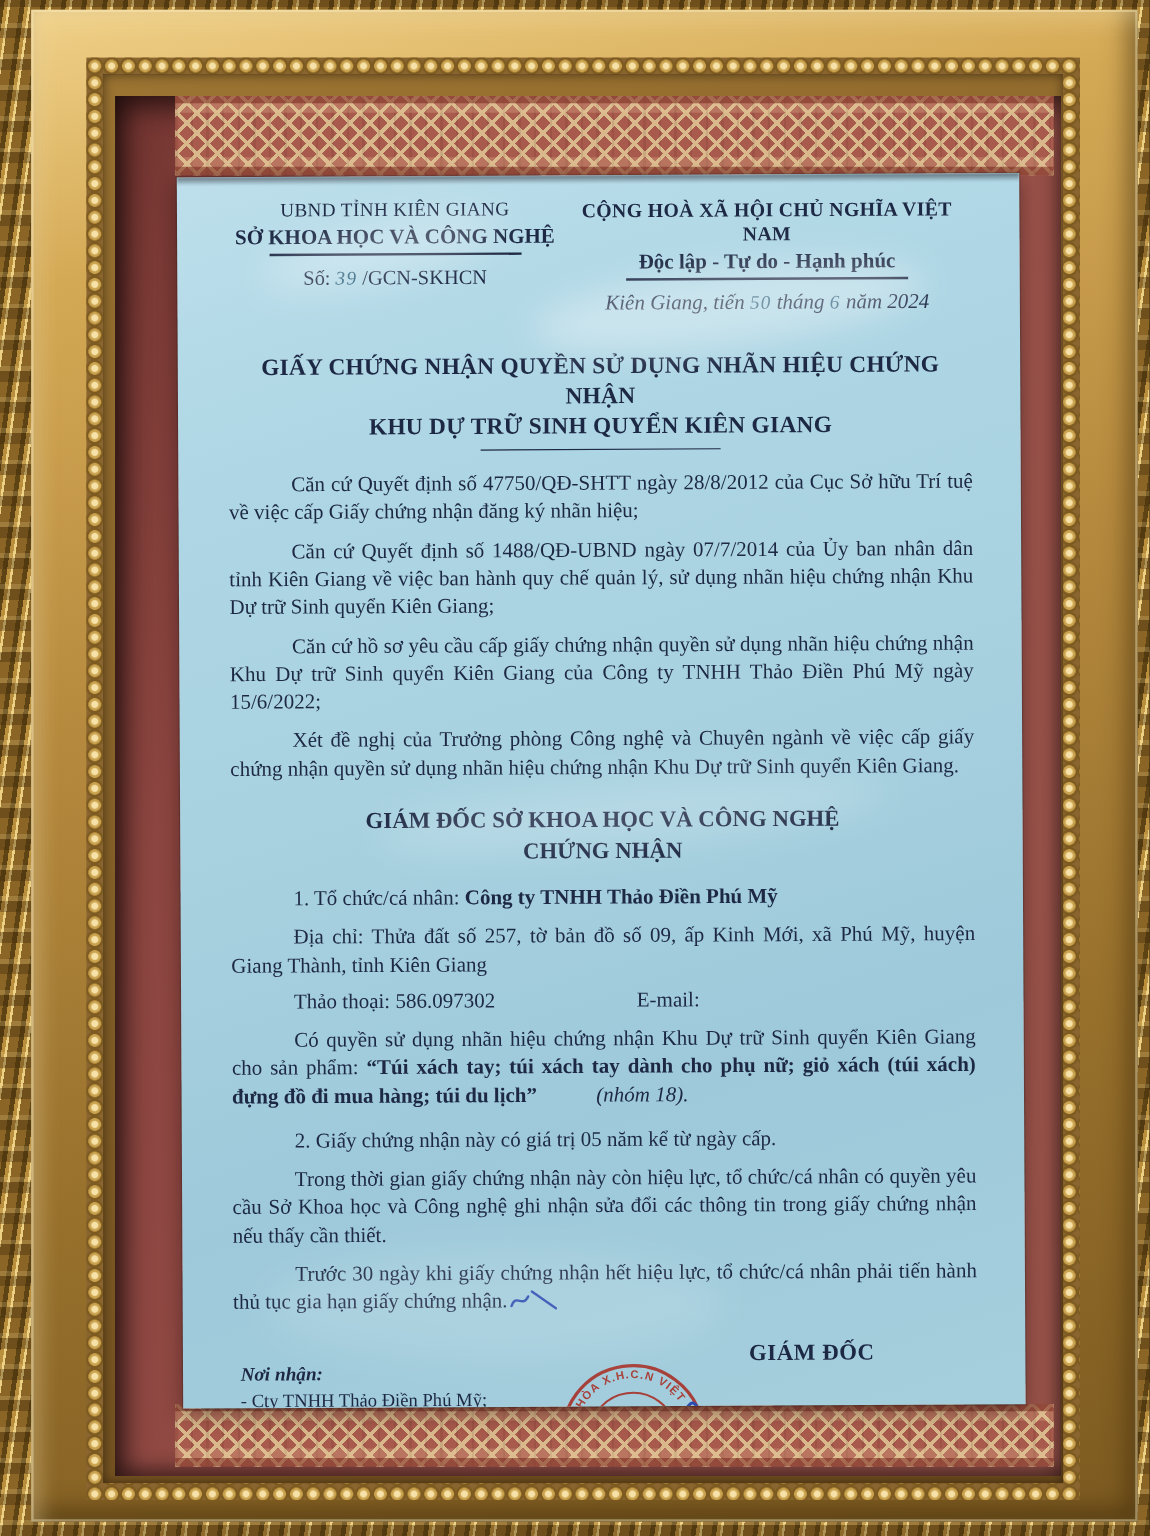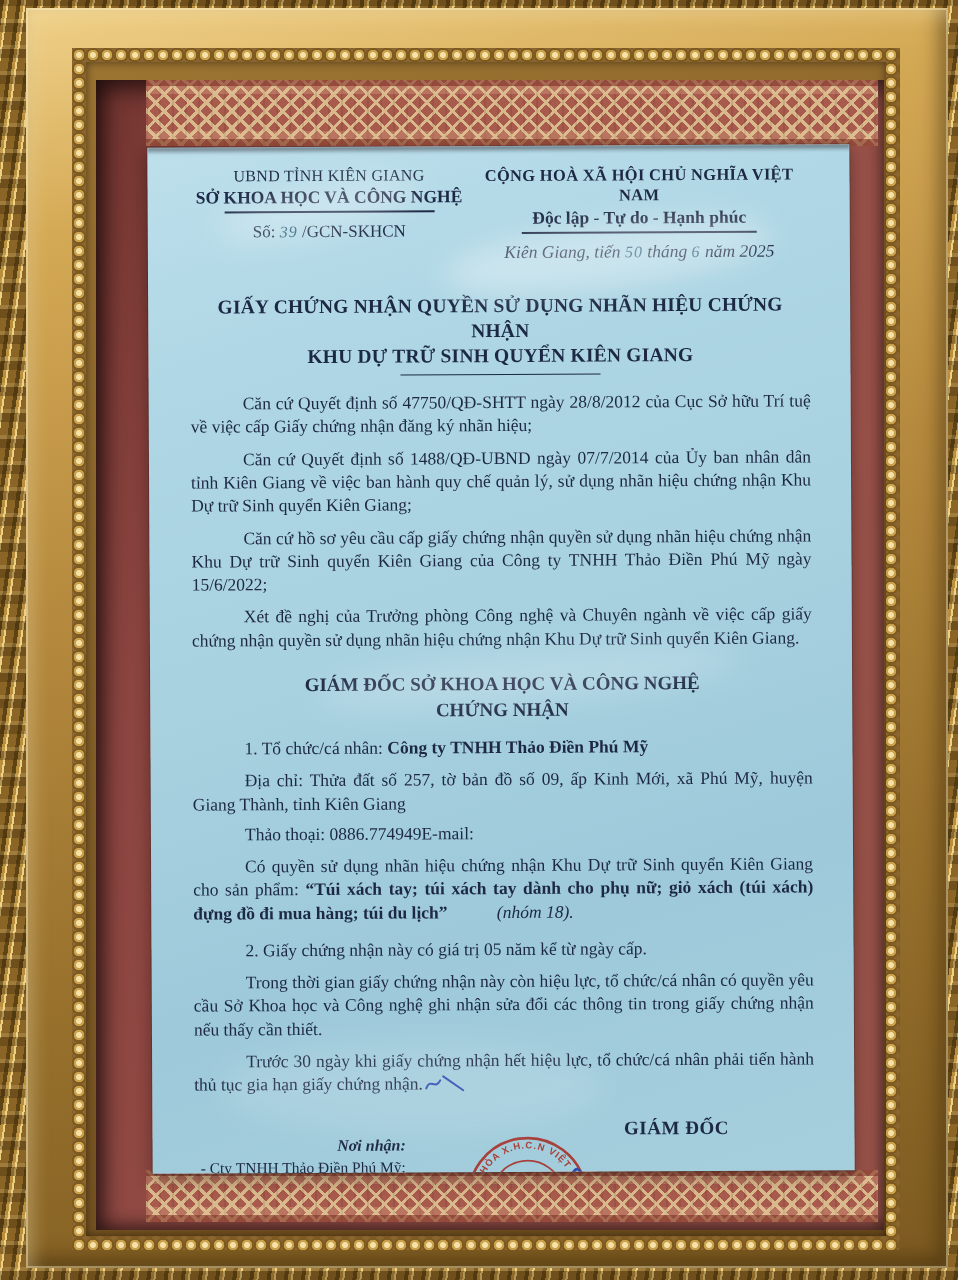--- a/index.html
+++ b/index.html
@@ -70,24 +70,24 @@
     font-size:16px;letter-spacing:1px;}
   .title{margin-top:30px;text-align:center;font-weight:bold;font-size:19.5px;
     line-height:1.3;letter-spacing:.2px;}
   .body-text{font-size:17.5px;line-height:1.33;text-align:justify;}
   .para{text-indent:52px;margin:9px 0 0;}
   .sec-head{margin-top:20px;text-align:center;font-weight:bold;font-size:19px;line-height:1.4;}
   .inline-b{font-weight:bold;}
   .inline-i{font-style:italic;margin-left:45px;}
   .phone-row{display:flex;margin-top:7px;font-size:17.5px;}
   .phone-row .pl{margin-left:52px;}
-  .phone-row .em{}
+  .phone-row .em{margin-left:118px;}
   
   .footer{position:relative;margin-top:22px;height:230px;}
-  .recipients{position:absolute;left:6px;top:16px;font-size:15.5px;line-height:1.42;text-align:right;}
+  .recipients{position:absolute;left:6px;top:16px;font-size:15.5px;line-height:1.42;}
   .recipients .rl{font-weight:bold;font-style:italic;font-size:16px;}
   .sig-block{position:absolute;right:8px;top:0;width:330px;text-align:center;}
   .sig-title{font-weight:bold;font-size:19px;letter-spacing:.5px;padding-left:70px;}
   .sig-area{position:relative;height:118px;}
   .stamp-wrap{position:absolute;left:-12px;top:-6px;transform:rotate(-8deg);opacity:.92;}
   .sig-svg{position:absolute;left:78px;top:10px;}
   .pen-mark{vertical-align:-4px;}
 </style>
 </head>
 <body>
@@ -117,21 +117,21 @@
         </div>
         <div class="hdr-right">
           <div class="h-line1 b">CỘNG HOÀ XÃ HỘI CHỦ NGHĨA VIỆT NAM</div>
           <div class="h-line2">Độc lập - Tự do - Hạnh phúc</div>
           <div class="rule" style="width:235px"></div>
           <div class="date-line">
             <span>Kiên Giang, tiến</span>
             <span class="hand">50</span>
             <span>tháng</span>
             <span class="hand">6</span>
-            <span>năm 2025</span>
+            <span>năm 2024</span>
           </div>
         </div>
       </div>
 
       <div class="title">
         <div>GIẤY CHỨNG NHẬN QUYỀN SỬ DỤNG NHÃN HIỆU CHỨNG NHẬN</div>
         <div>KHU DỰ TRỮ SINH QUYỂN KIÊN GIANG</div>
         <div class="rule" style="width:200px;margin-top:5px"></div>
       </div>
 
@@ -144,21 +144,21 @@
 
       <div class="sec-head">
         <div>GIÁM ĐỐC SỞ KHOA HỌC VÀ CÔNG NGHỆ</div>
         <div>CHỨNG NHẬN</div>
       </div>
 
       <div class="body-text" style="margin-top:12px">
         <p class="para"><span>1. Tổ chức/cá nhân:</span> <span class="inline-b">Công ty TNHH Thảo Điền Phú Mỹ</span></p>
         <p class="para">Địa chỉ: Thửa đất số 257, tờ bản đồ số 09, ấp Kinh Mới, xã Phú Mỹ, huyện Giang Thành, tỉnh Kiên Giang</p>
         <div class="phone-row">
-          <span class="pl"><span>Thảo thoại:</span> <span>0886.774949</span></span>
+          <span class="pl"><span>Thảo thoại:</span> <span>586.097302</span></span>
           <span class="em inline-b" style="font-weight:normal">E-mail:</span>
         </div>
         <p class="para"><span>Có quyền sử dụng nhãn hiệu chứng nhận Khu Dự trữ Sinh quyển Kiên Giang cho sản phẩm: </span><span class="inline-b">“Túi xách tay; túi xách tay dành cho phụ nữ; giỏ xách (túi  xách) đựng đồ đi mua hàng; túi du lịch” </span><span class="inline-i">(nhóm 18).</span></p>
         <p class="para" style="margin-top:14px">2. Giấy chứng nhận này có giá trị 05 năm kể từ ngày cấp.</p>
         <p class="para">Trong thời gian giấy chứng nhận này còn hiệu lực, tổ chức/cá nhân có quyền yêu cầu Sở Khoa học và Công nghệ ghi nhận sửa đổi các thông tin trong giấy chứng nhận nếu thấy cần thiết.</p>
         <p class="para"><span>Trước 30 ngày khi giấy chứng nhận hết hiệu lực, tổ chức/cá nhân phải tiến hành thủ tục gia hạn giấy chứng nhận.</span><svg class="pen-mark" width="42" height="20" viewBox="0 0 42 20">
               <path d="M3,15 C7,4 12,17 17,7 M20,3 L40,17" stroke="#2b4db0" stroke-width="2" fill="none" stroke-linecap="round"></path>
             </svg></p>
       </div>
 

